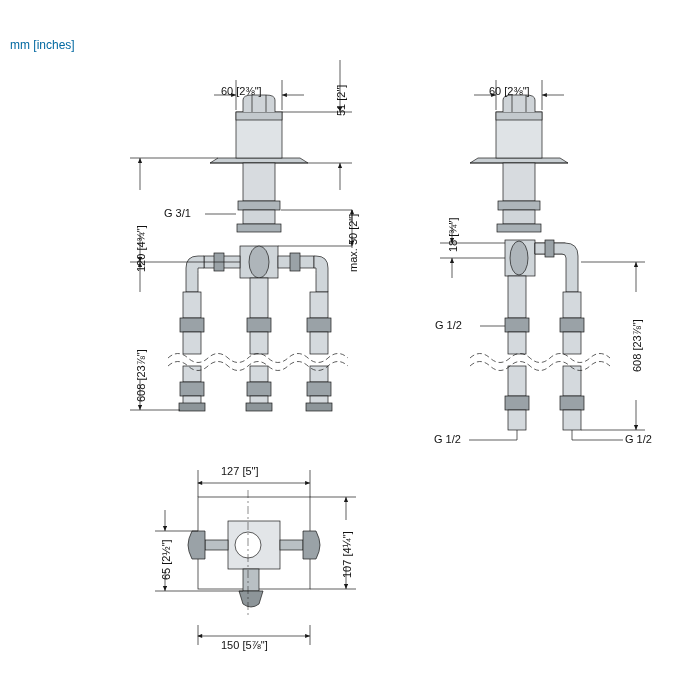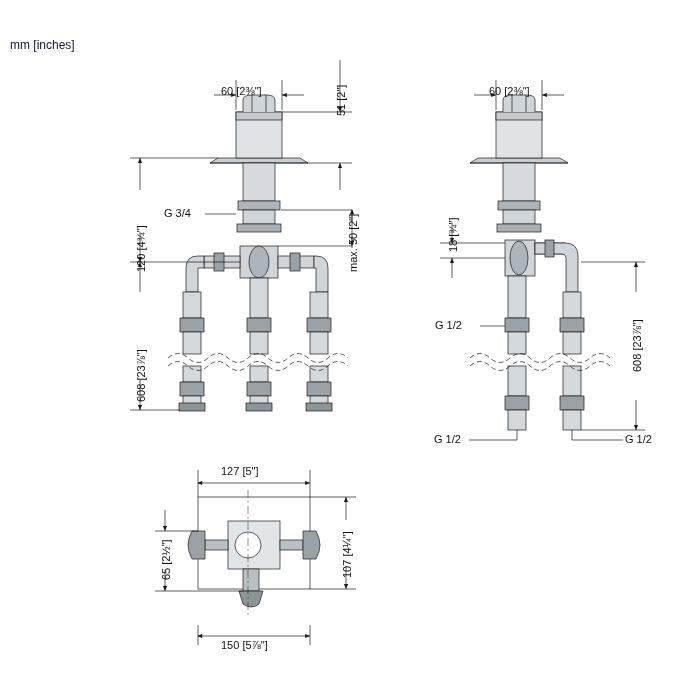--- a/index.html
+++ b/index.html
@@ -1,19 +1,19 @@
 <!DOCTYPE html>
 <html><head>
 <meta charset="utf-8">
 <style>
   html,body{margin:0;padding:0;}
   body{width:700px;height:700px;background:#ffffff;font-family:"Liberation Sans",sans-serif;color:#1a1a1a;overflow:hidden;}
   #sheet{position:relative;width:700px;height:700px;}
   .lbl{position:absolute;font-size:11px;color:#111;white-space:nowrap;line-height:1;}
-  .unit{position:absolute;left:10px;top:38px;font-size:12px;color:#0f172a;}
+  .unit{position:absolute;left:10px;top:38px;font-size:12px;color:#0369a1;}
   .vert{transform-origin:0 0;}
   svg{position:absolute;left:0;top:0;}
 </style>
 </head>
 <body>
 
 <div id="sheet">
 
   <div class="unit">mm [inches]</div>
 
@@ -202,21 +202,21 @@
   <div class="lbl" style="left:221px;top:86px;">60 [2⅜"]</div>
 
   <div class="lbl vert" style="left:336px;top:116px;transform:rotate(-90deg);">51 [2"]</div>
 
   <div class="lbl vert" style="left:136px;top:272px;transform:rotate(-90deg);">120 [4¾"]</div>
 
   <div class="lbl vert" style="left:348px;top:272px;transform:rotate(-90deg);">max. 50 [2"]</div>
 
   <div class="lbl vert" style="left:136px;top:402px;transform:rotate(-90deg);">608 [23⅞"]</div>
 
-  <div class="lbl" style="left:164px;top:208px;">G 3/4</div>
+  <div class="lbl" style="left:164px;top:208px;">G 3/1</div>
 
   <div class="lbl" style="left:489px;top:86px;">60 [2⅜"]</div>
 
   <div class="lbl vert" style="left:448px;top:252px;transform:rotate(-90deg);">18 [¾"]</div>
 
   <div class="lbl vert" style="left:632px;top:372px;transform:rotate(-90deg);">608 [23⅞"]</div>
 
   <div class="lbl" style="left:435px;top:320px;">G 1/2</div>
 
   <div class="lbl" style="left:434px;top:434px;">G 1/2</div>

